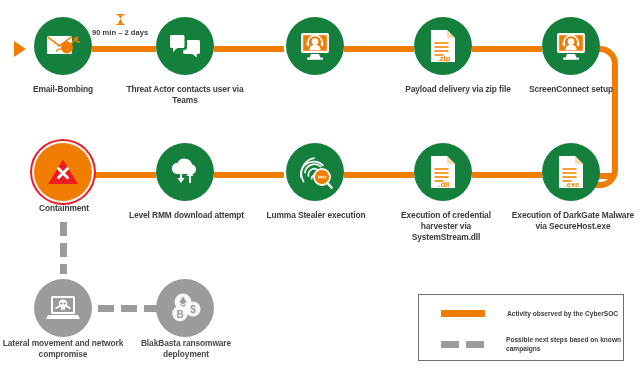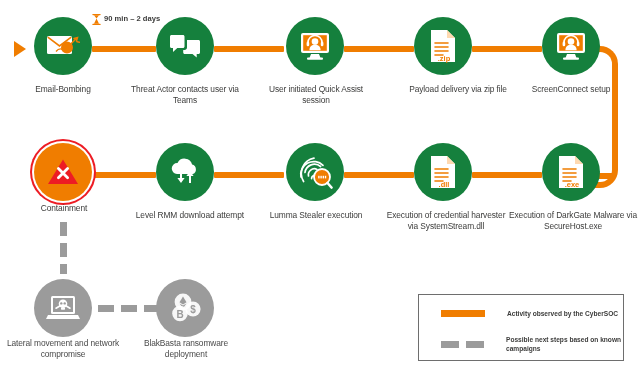--- a/index.html
+++ b/index.html
@@ -25,26 +25,26 @@
         border-top-right-radius:18px;border-bottom-right-radius:18px;
         background:transparent;}
 
   
   .node{position:absolute;width:58px;height:58px;border-radius:50%;
         background:#15803d;display:flex;align-items:center;justify-content:center;}
   .node.grey{background:#9b9b9b;}
   .node.alert{background:#F07D00;box-shadow:0 0 0 2px #ffffff, 0 0 0 4px #ed1c24;}
 
   .label{position:absolute;text-align:center;font-size:8.4px;line-height:11px;
-         color:#3c3c3b;font-weight:normal;letter-spacing:-0.1px;}
+         color:#3c3c3b;font-weight:bold;letter-spacing:-0.1px;}
   .label.grey{color:#4a4a4a;text-align:center;}
 
   
-  .timer{position:absolute;display:flex;gap:3px;
-         font-size:7.6px;font-weight:bold;color:#3c3c3b;white-space:nowrap;}
+  .timer{position:absolute;display:flex;align-items:center;gap:3px;
+         font-size:7.6px;font-weight:bold;color:#3c3c3b;white-space:nowrap;flex-direction:column;}
 
   
   .legend{position:absolute;border:1px solid #6e6e6e;background:#fff;
           box-sizing:border-box;}
   .legend-row{position:absolute;display:flex;align-items:center;}
   .legend-swatch{width:44px;height:7px;background:#F07D00;}
   .legend-dash{display:flex;gap:7px;}
   .legend-dash span{display:block;width:18px;height:7px;background:#9b9b9b;}
   .legend-text{font-size:6.6px;line-height:9px;color:#3c3c3b;font-weight:bold;
                margin-left:22px;width:135px;}
@@ -106,21 +106,20 @@
         <path d="M12 23h8l1.5 4h-11z" fill="#fff"></path>
         <rect x="8" y="26.5" width="16" height="2.2" rx="1" fill="#fff"></rect>
         <circle cx="16" cy="10.5" r="3.3" fill="#fff"></circle>
         <path d="M10.4 19.2c0-3.4 2.5-5.6 5.6-5.6s5.6 2.2 5.6 5.6z" fill="#fff"></path>
         <path d="M9 11.5a7 7 0 0 1 14 0v3.5" fill="none" stroke="#fff" stroke-width="1.6"></path>
         <rect x="7.6" y="10.6" width="2.6" height="4.6" rx="1.3" fill="#fff"></rect>
         <rect x="21.8" y="10.6" width="2.6" height="4.6" rx="1.3" fill="#fff"></rect>
       </svg>
     </span>
   </div>
-  <div class="label" style="left:256px;top:84px;width:120px;">User initiated Quick Assist session</div>
 
   <div class="node" style="left:414px;top:17px;">
     <span>
       <svg width="28" height="34" viewBox="0 0 28 34">
         <path d="M2 1h16l8 8v24H2z" fill="#fff"></path>
         <path d="M18 1l8 8h-8z" fill="#ffd9b0"></path>
         <g stroke="#F07D00" stroke-width="1.6" stroke-linecap="round">
           <path d="M6 14h13M6 18h13M6 22h13M6 26h8"></path>
         </g>
         <text x="15" y="32" font-family="Liberation Sans, sans-serif" font-size="7.5" font-weight="bold" fill="#F07D00" text-anchor="middle">.zip</text>

